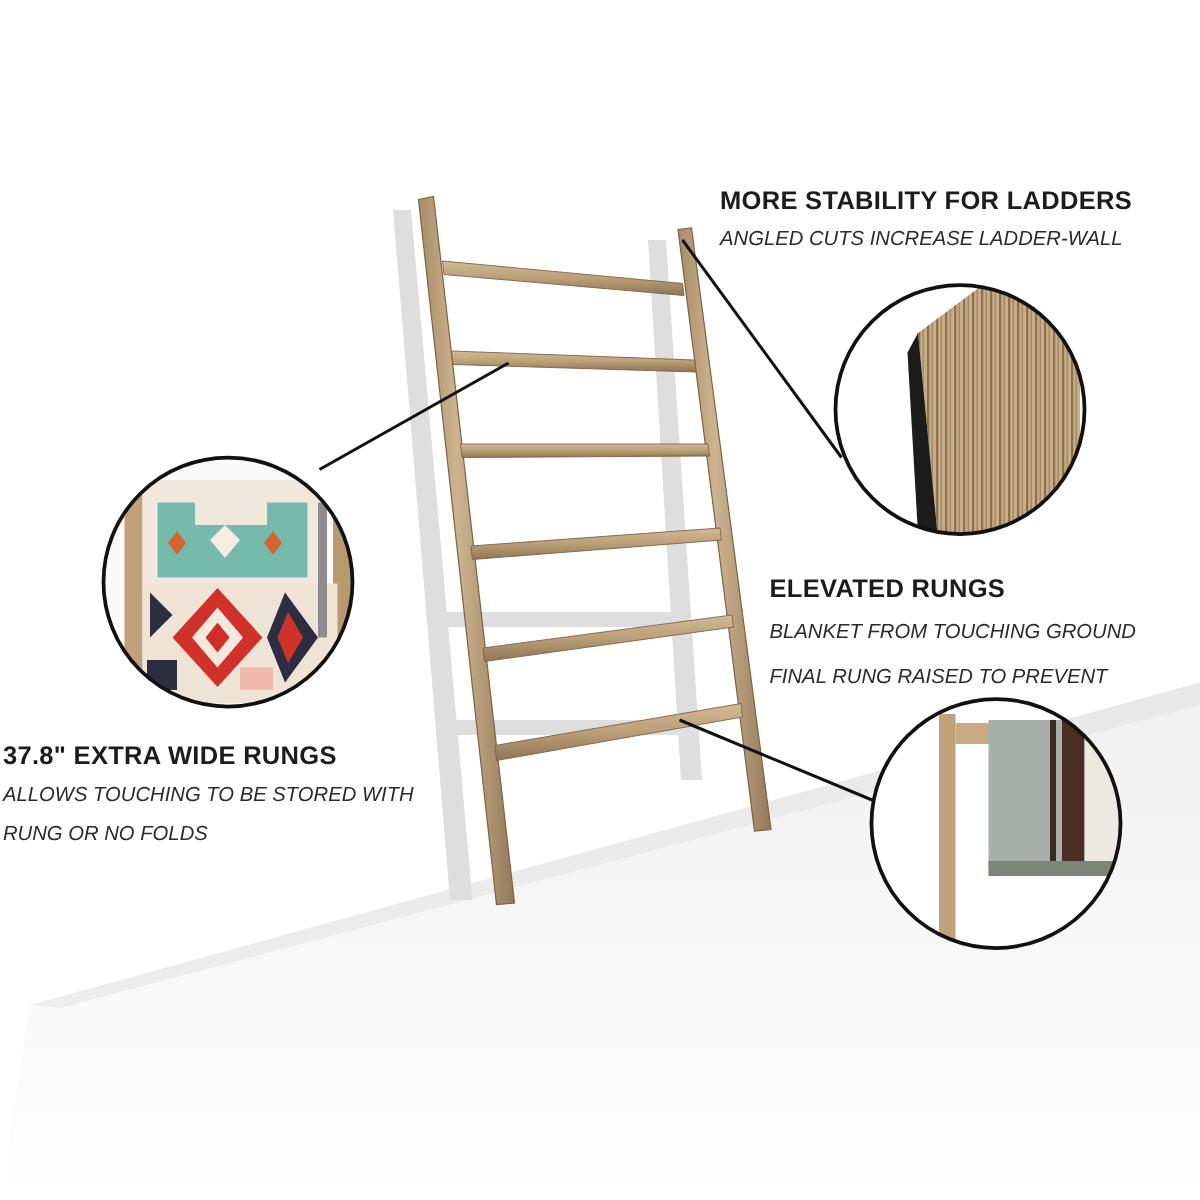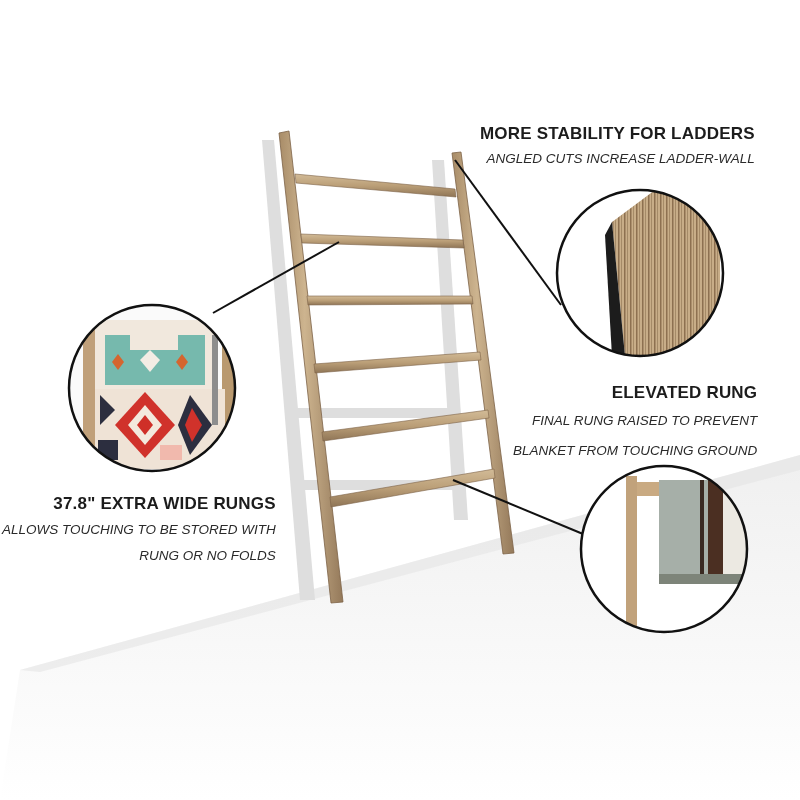--- a/index.html
+++ b/index.html
@@ -1,19 +1,19 @@
 <!DOCTYPE html>
 <html><head>
 <meta charset="utf-8">
 <style>
   html, body { margin:0; padding:0; }
   body { width:800px; height:800px; background:#ffffff; position:relative; overflow:hidden;
          font-family:"Liberation Sans", "DejaVu Sans", sans-serif; color:#1e1e1e; }
   .scene { position:absolute; left:0; top:0; width:800px; height:800px; }
-  .caption { position:absolute;text-align:right; }
+  .caption { position:absolute; }
   .caption .title { font-weight:bold; font-size:17px; letter-spacing:0.2px; color:#1c1c1c; white-space:nowrap; }
   .caption .desc { font-size:13.5px; color:#2a2a2a; white-space:nowrap; line-height:18px;font-style:italic; }
   .cap-stability { left:480px; top:124px; }
   .cap-stability .desc { margin-top:4px; line-height:21px; }
   .cap-elevated { left:513px; top:383px; }
   .cap-elevated .desc { margin-top:6px; line-height:24px; }
   .cap-wide { left:2px; top:494px; }
   .cap-wide .desc { margin-top:6px; line-height:20px; }
 </style>
 </head>
@@ -130,23 +130,23 @@
       <circle cx="664" cy="549" r="83" fill="none" stroke="#111" stroke-width="2.5"></circle>
     </g>
   </svg>
 
   <div class="caption cap-stability">
     <div class="title">MORE STABILITY FOR LADDERS</div>
     <div class="desc">ANGLED CUTS INCREASE LADDER-WALL</div>
   </div>
 
   <div class="caption cap-elevated">
-    <div class="title">ELEVATED RUNG</div>
+    <div class="title">ELEVATED RUNGS</div>
+    <div class="desc">BLANKET FROM TOUCHING GROUND</div>
     <div class="desc">FINAL RUNG RAISED TO PREVENT</div>
-    <div class="desc">BLANKET FROM TOUCHING GROUND</div>
   </div>
 
   <div class="caption cap-wide">
     <div class="title">37.8" EXTRA WIDE RUNGS</div>
     <div class="desc">ALLOWS TOUCHING TO BE STORED WITH</div>
     <div class="desc">RUNG OR NO FOLDS</div>
   </div>
 </div>
 
 </body></html>

